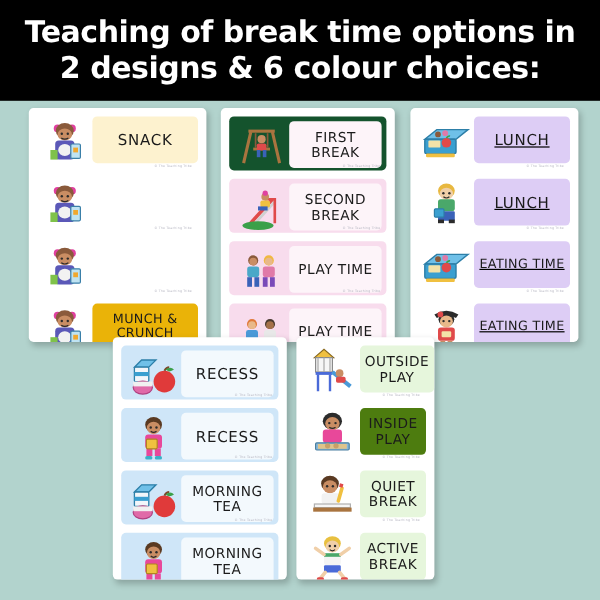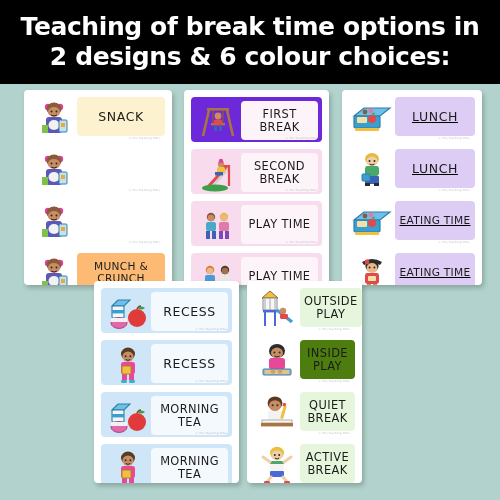--- a/index.html
+++ b/index.html
@@ -176,28 +176,28 @@
     <circle cx="17.5" cy="13.5" r="1" fill="#2b2b2b"></circle>
             <circle cx="22.5" cy="13.5" r="1" fill="#2b2b2b"></circle>
     <path d="M17 17 q3 2 6 0" stroke="#2b2b2b" stroke-width="1" fill="none"></path>
     <rect x="12" y="19" width="16" height="16" rx="3" fill="#5b58b8"></rect>
     <ellipse cx="20" cy="27" rx="5.5" ry="5" fill="#f2f2f2"></ellipse>
     <rect x="25" y="22" width="8" height="12" rx="1" fill="#bfe3f2" stroke="#3a7fa8" stroke-width="1"></rect>
     <rect x="27" y="25" width="4" height="4" fill="#f0a830"></rect>
     <rect x="8" y="27" width="6" height="8" fill="#7fc24a"></rect>
   </svg>
         </div>
-        <div class="chip" style="background: #fdba74;">
+        <div class="chip" style="background: #eab308;">
           <div class="chip-text tiny">MUNCH &amp;
 CRUNCH</div>
         </div>
       </div>
     </div>
     <div class="card" id="card-breaks">
-      <div class="row design-b" style="background: #6d28d9;">
+      <div class="row design-b" style="background: #14532d;">
         <div class="art">
           <svg width="42" height="40" viewBox="0 0 42 40">
     <path d="M6 34 L12 8 M36 34 L30 8" stroke="#a9743f" stroke-width="2.6" fill="none"></path>
     <rect x="10" y="6" width="22" height="2.6" fill="#a9743f"></rect>
     <path d="M16 9 v12 M26 9 v12" stroke="#8a5a3b" stroke-width="1.4"></path>
     <rect x="14" y="21" width="14" height="2.4" fill="#a9743f"></rect>
     <circle cx="21" cy="14" r="3.4" fill="#c98d63"></circle>
     <rect x="17" y="17.5" width="8" height="6" rx="1.5" fill="#e04a4a"></rect>
     <rect x="17" y="23" width="3" height="6" fill="#3a62b8"></rect>
             <rect x="22" y="23" width="3" height="6" fill="#3a62b8"></rect>

